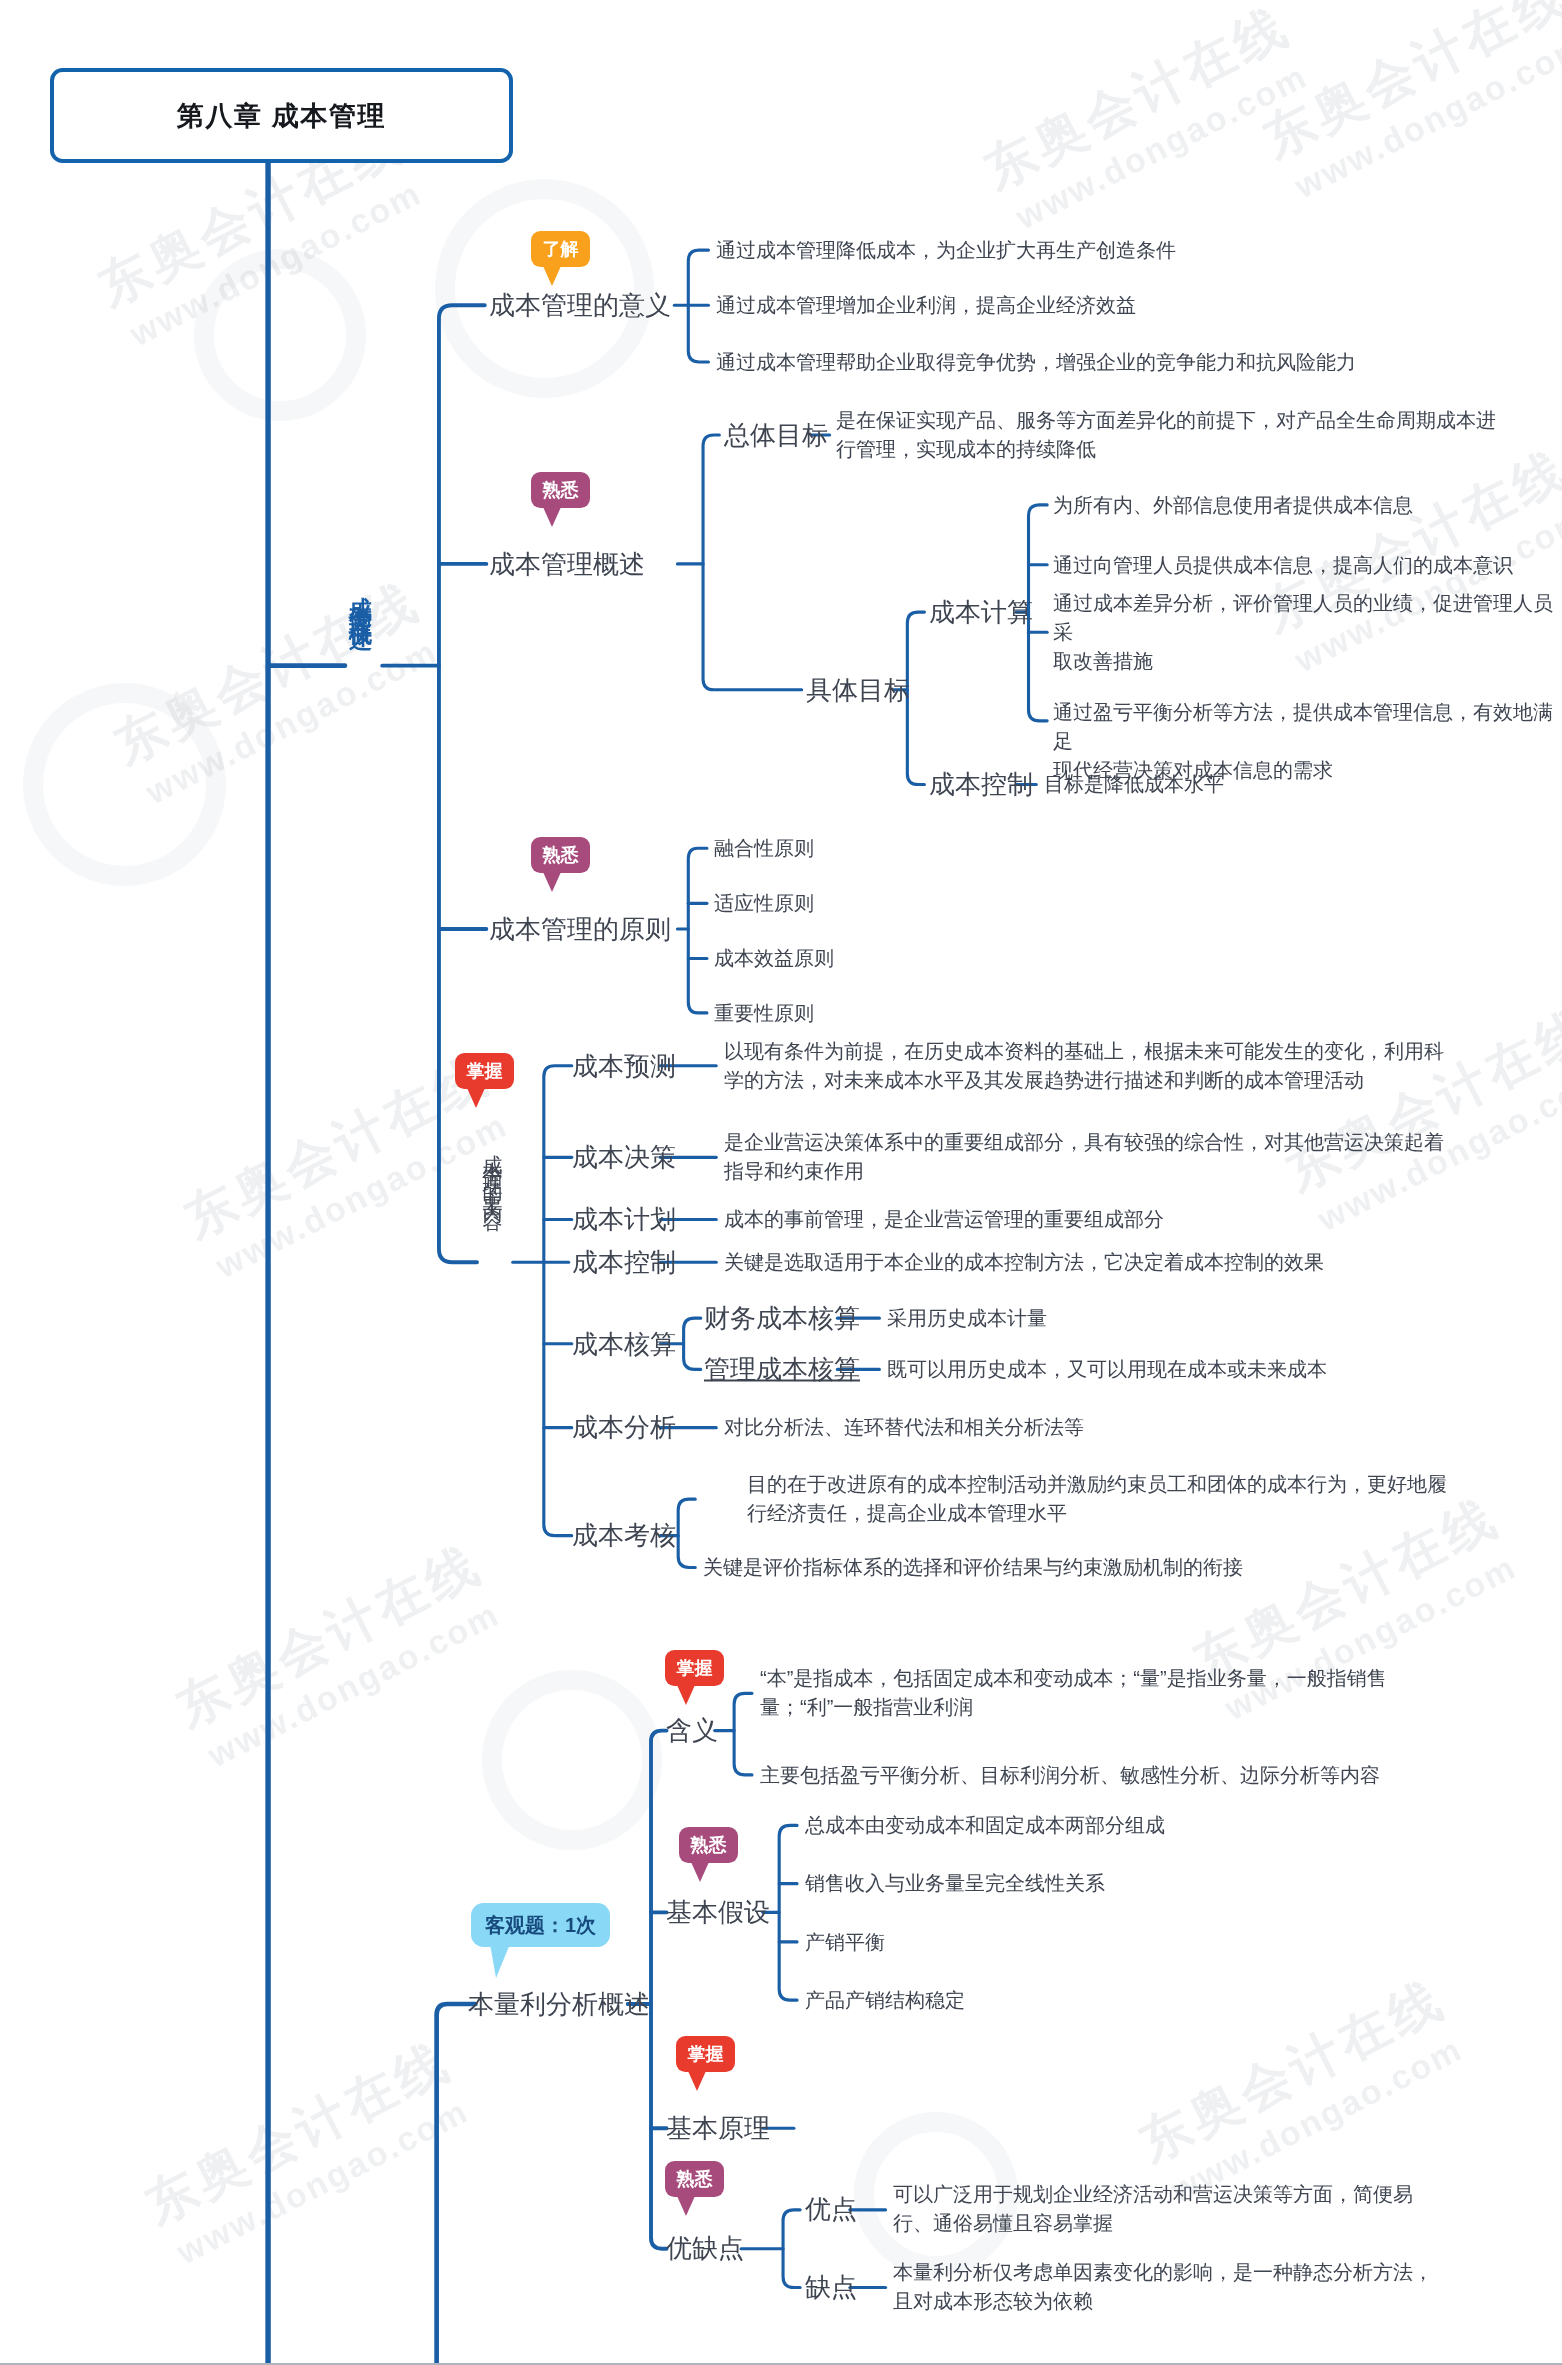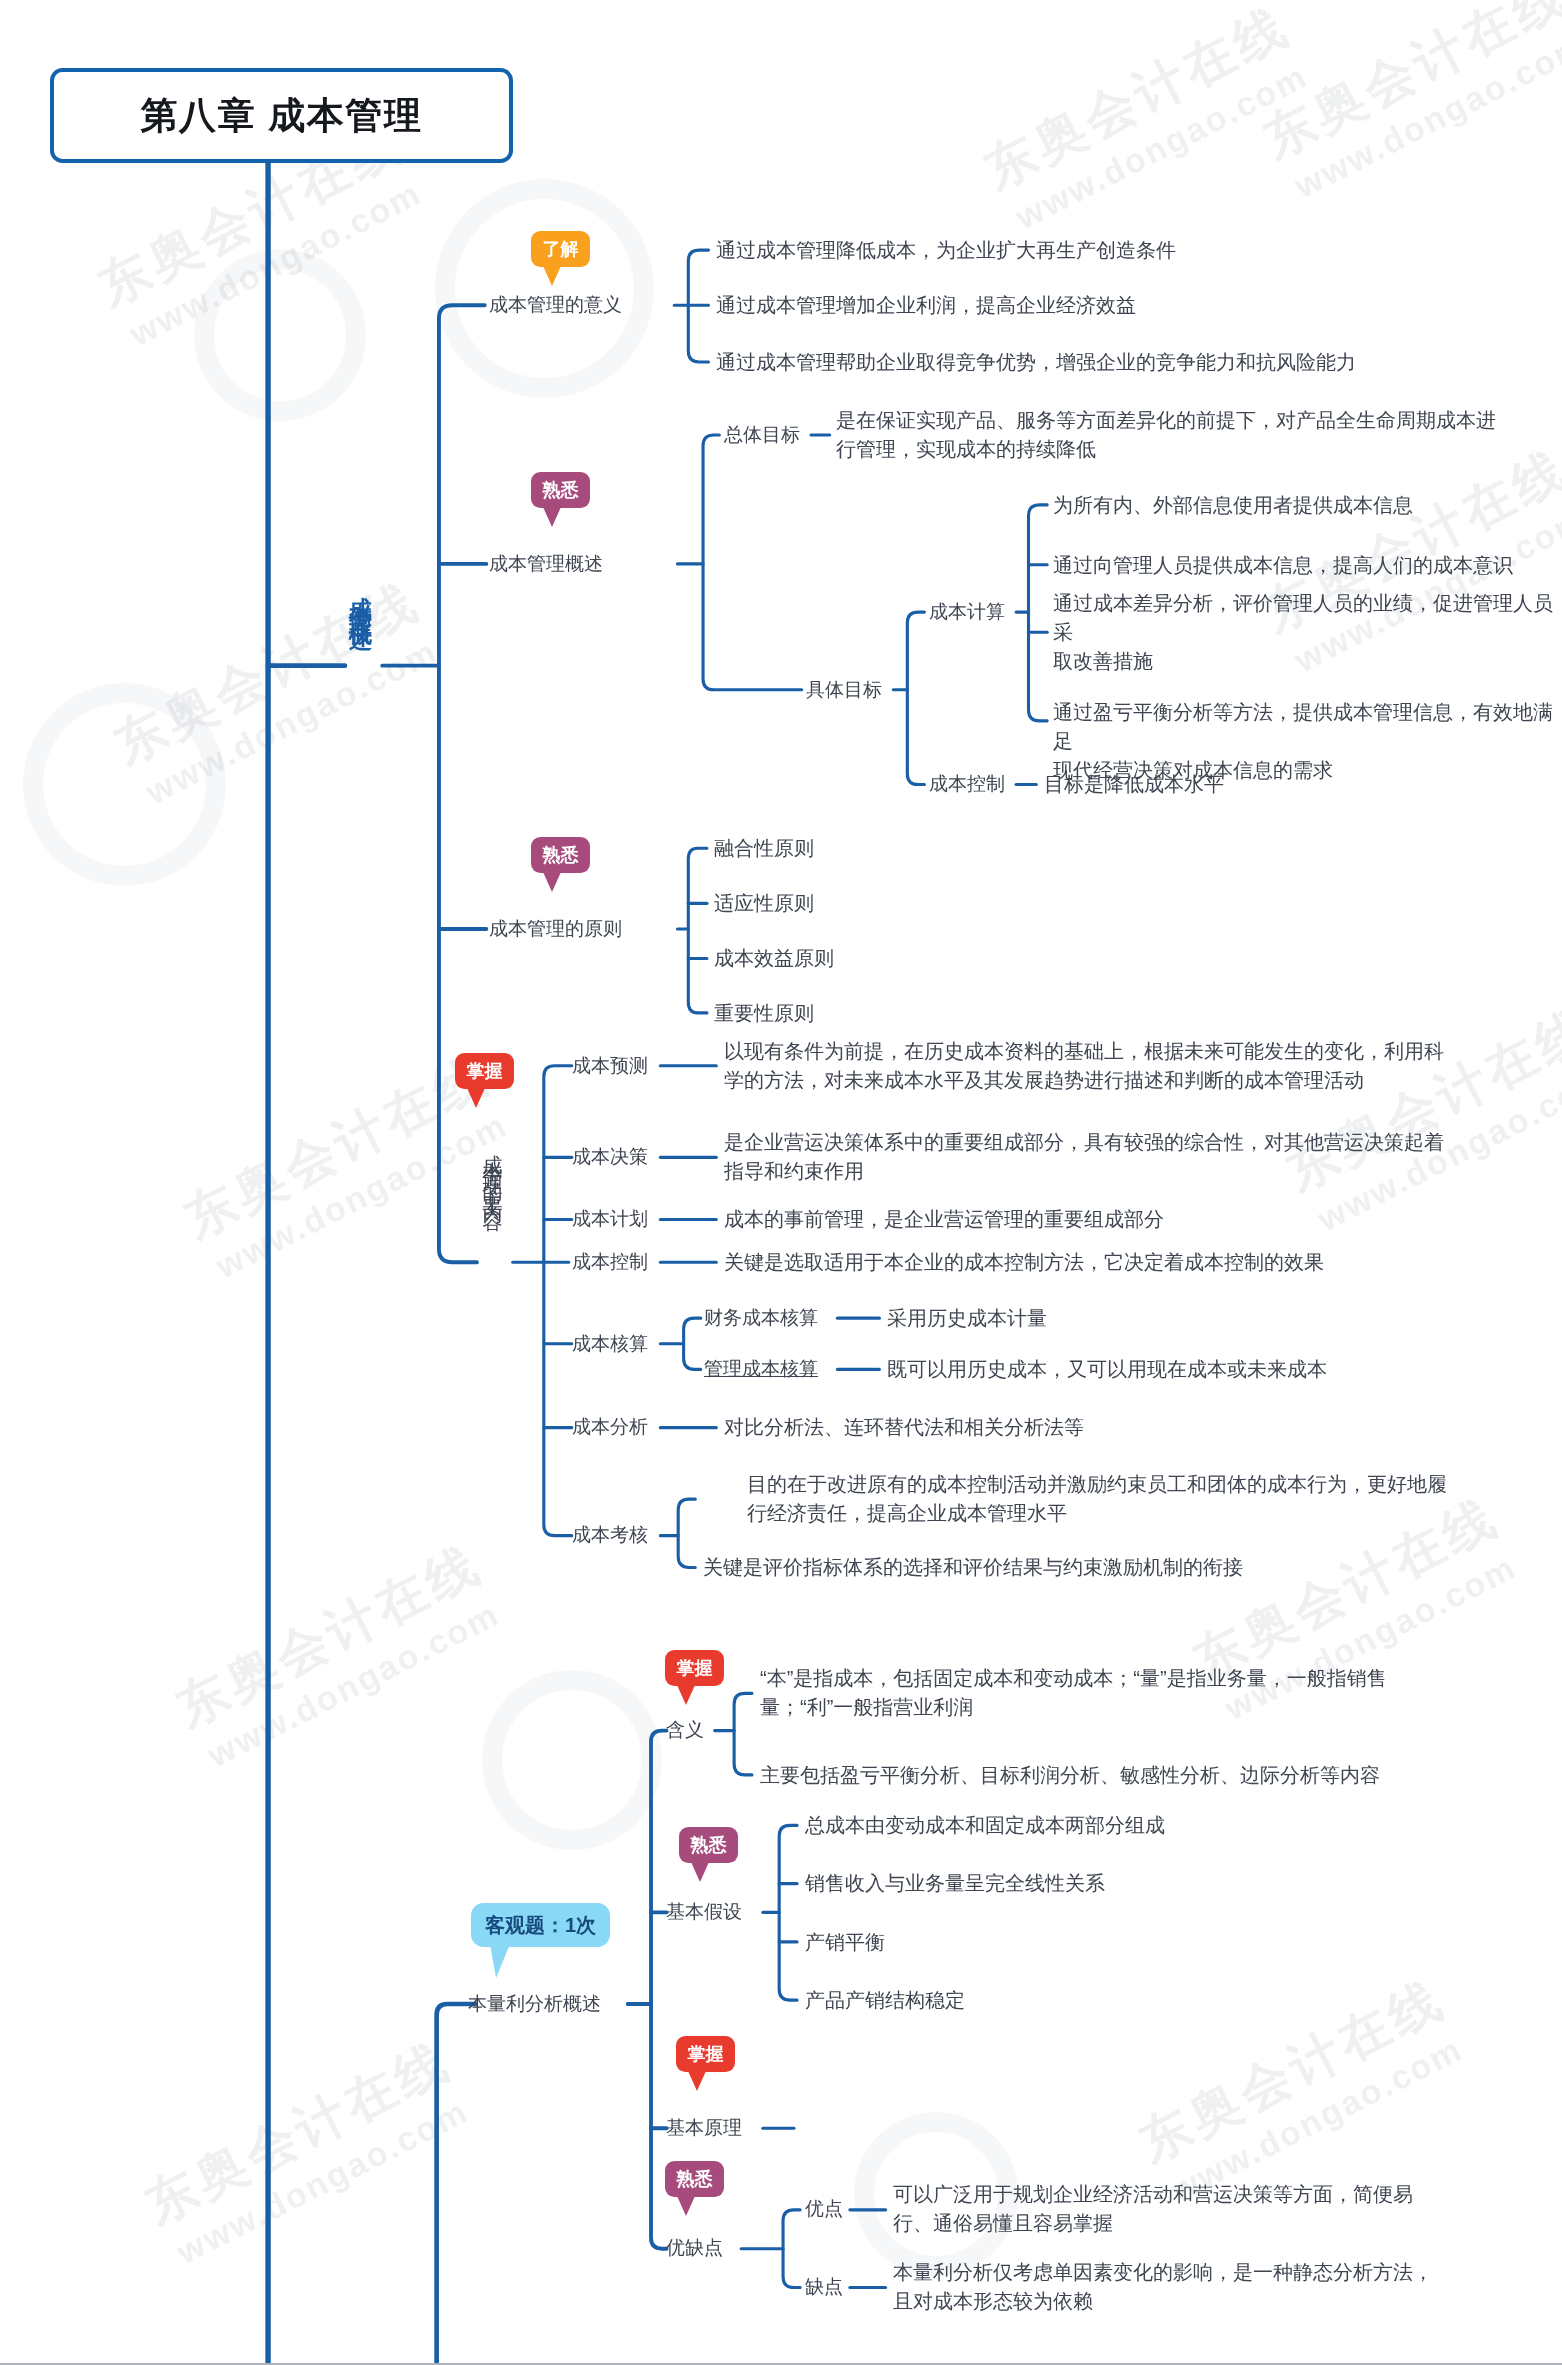--- a/index.html
+++ b/index.html
@@ -14,23 +14,23 @@
   .wm .l1{font-size:51px;letter-spacing:4.7px;}
   .wm .l2{font-size:34px;letter-spacing:2.3px;}
   .ring{position:absolute;border-radius:50%;border:20px solid rgba(130,140,155,0.07);z-index:0;}
   
   svg.links{position:absolute;left:0;top:0;z-index:1;}
   svg.links path{stroke:#1a5ea6;fill:none;stroke-linecap:round;stroke-linejoin:round;}
   
   .title-box{position:absolute;left:50px;top:68px;width:455px;height:87px;
     border:4.7px solid #1263ac;border-radius:12.4px;background:#fff;z-index:2;
     display:flex;align-items:center;justify-content:center;
-    font-size:37px;font-weight:bold;color:#15181d;letter-spacing:1.6px;}
-  
-  .lbl{position:absolute;transform:translateY(-50%);font-size:19px;font-weight:500;
+    font-size:27px;font-weight:bold;color:#15181d;letter-spacing:1.6px;}
+  
+  .lbl{position:absolute;transform:translateY(-50%);font-size:26px;font-weight:500;
        color:#3e4551;white-space:nowrap;z-index:2;}
   .txt{position:absolute;transform:translateY(-50%);font-size:20px;color:#3e4551;
        line-height:29px;white-space:pre-line;z-index:2;}
   .vlabel{position:absolute;writing-mode:vertical-rl;text-orientation:upright;
        white-space:nowrap;z-index:2;line-height:1;}
   .v-blue{color:#1a5ea6;font-weight:bold;font-size:23px;letter-spacing:6.2px;}
   .v-dark{color:#3e4551;font-weight:500;font-size:20px;letter-spacing:7px;}
   
   .badge{position:absolute;color:#fff;font-weight:bold;font-size:18px;
        padding:6.2px 11.6px;border-radius:9.3px;white-space:nowrap;z-index:3;background:var(--bc);}

